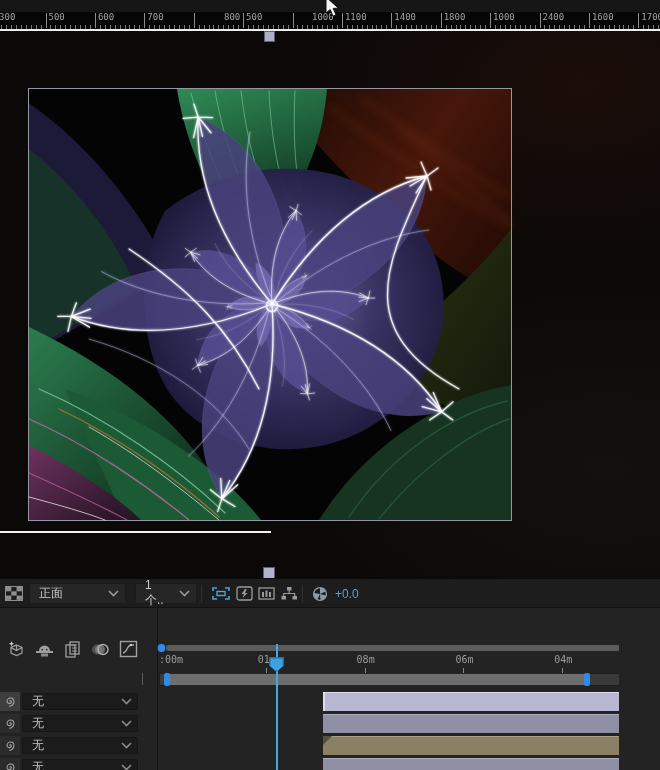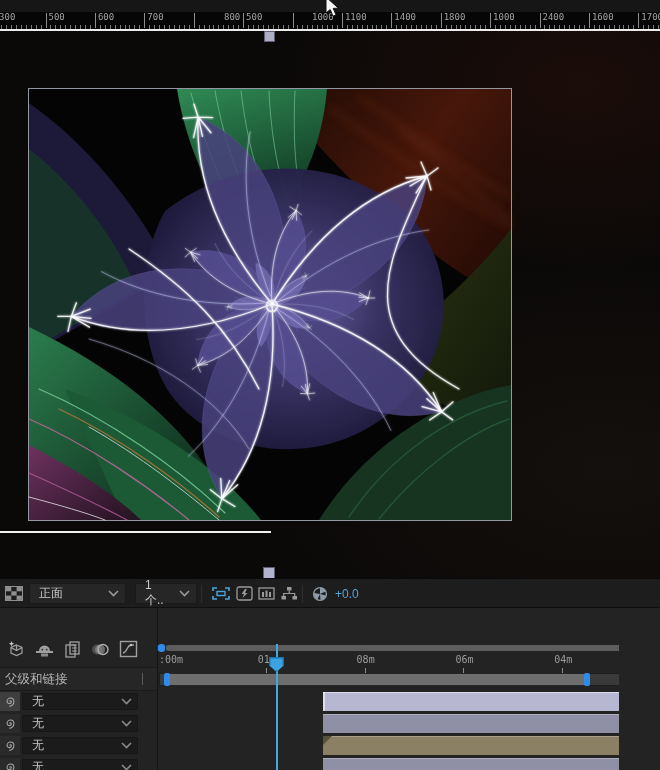--- a/index.html
+++ b/index.html
@@ -508,23 +508,20 @@
           </svg>
         </div>
         <div class="tl-icon">
           <svg width="19" height="18" viewBox="0 0 19 18">
             <rect x="1.5" y="1.5" width="16" height="15" fill="none" stroke="#a0a0a0" stroke-width="1.4"></rect>
             <path d="M4,13 C8,13 8,5 12,5 L15,5" fill="none" stroke="#a0a0a0" stroke-width="1.4"></path>
             <circle cx="12" cy="5" r="1.2" fill="#c8c8c8"></circle>
           </svg>
         </div>
       </div>
-      <div id="parent-link-header" class="abs">
-        <span>父级和链接</span>
-      </div>
       <div id="parent-link-divider" class="abs"></div>
     </div>
 
     <div id="tl-right" class="abs">
       <div id="nav-track" class="abs"></div>
       <div id="nav-bar" class="abs"></div>
       <div id="nav-cap-left" class="abs"></div>
       <div id="time-ruler" class="abs">
           <span class="time-label" style="left: 2px;">:00m</span>
           <span class="time-label" style="left: 100.8px;">01m</span>

